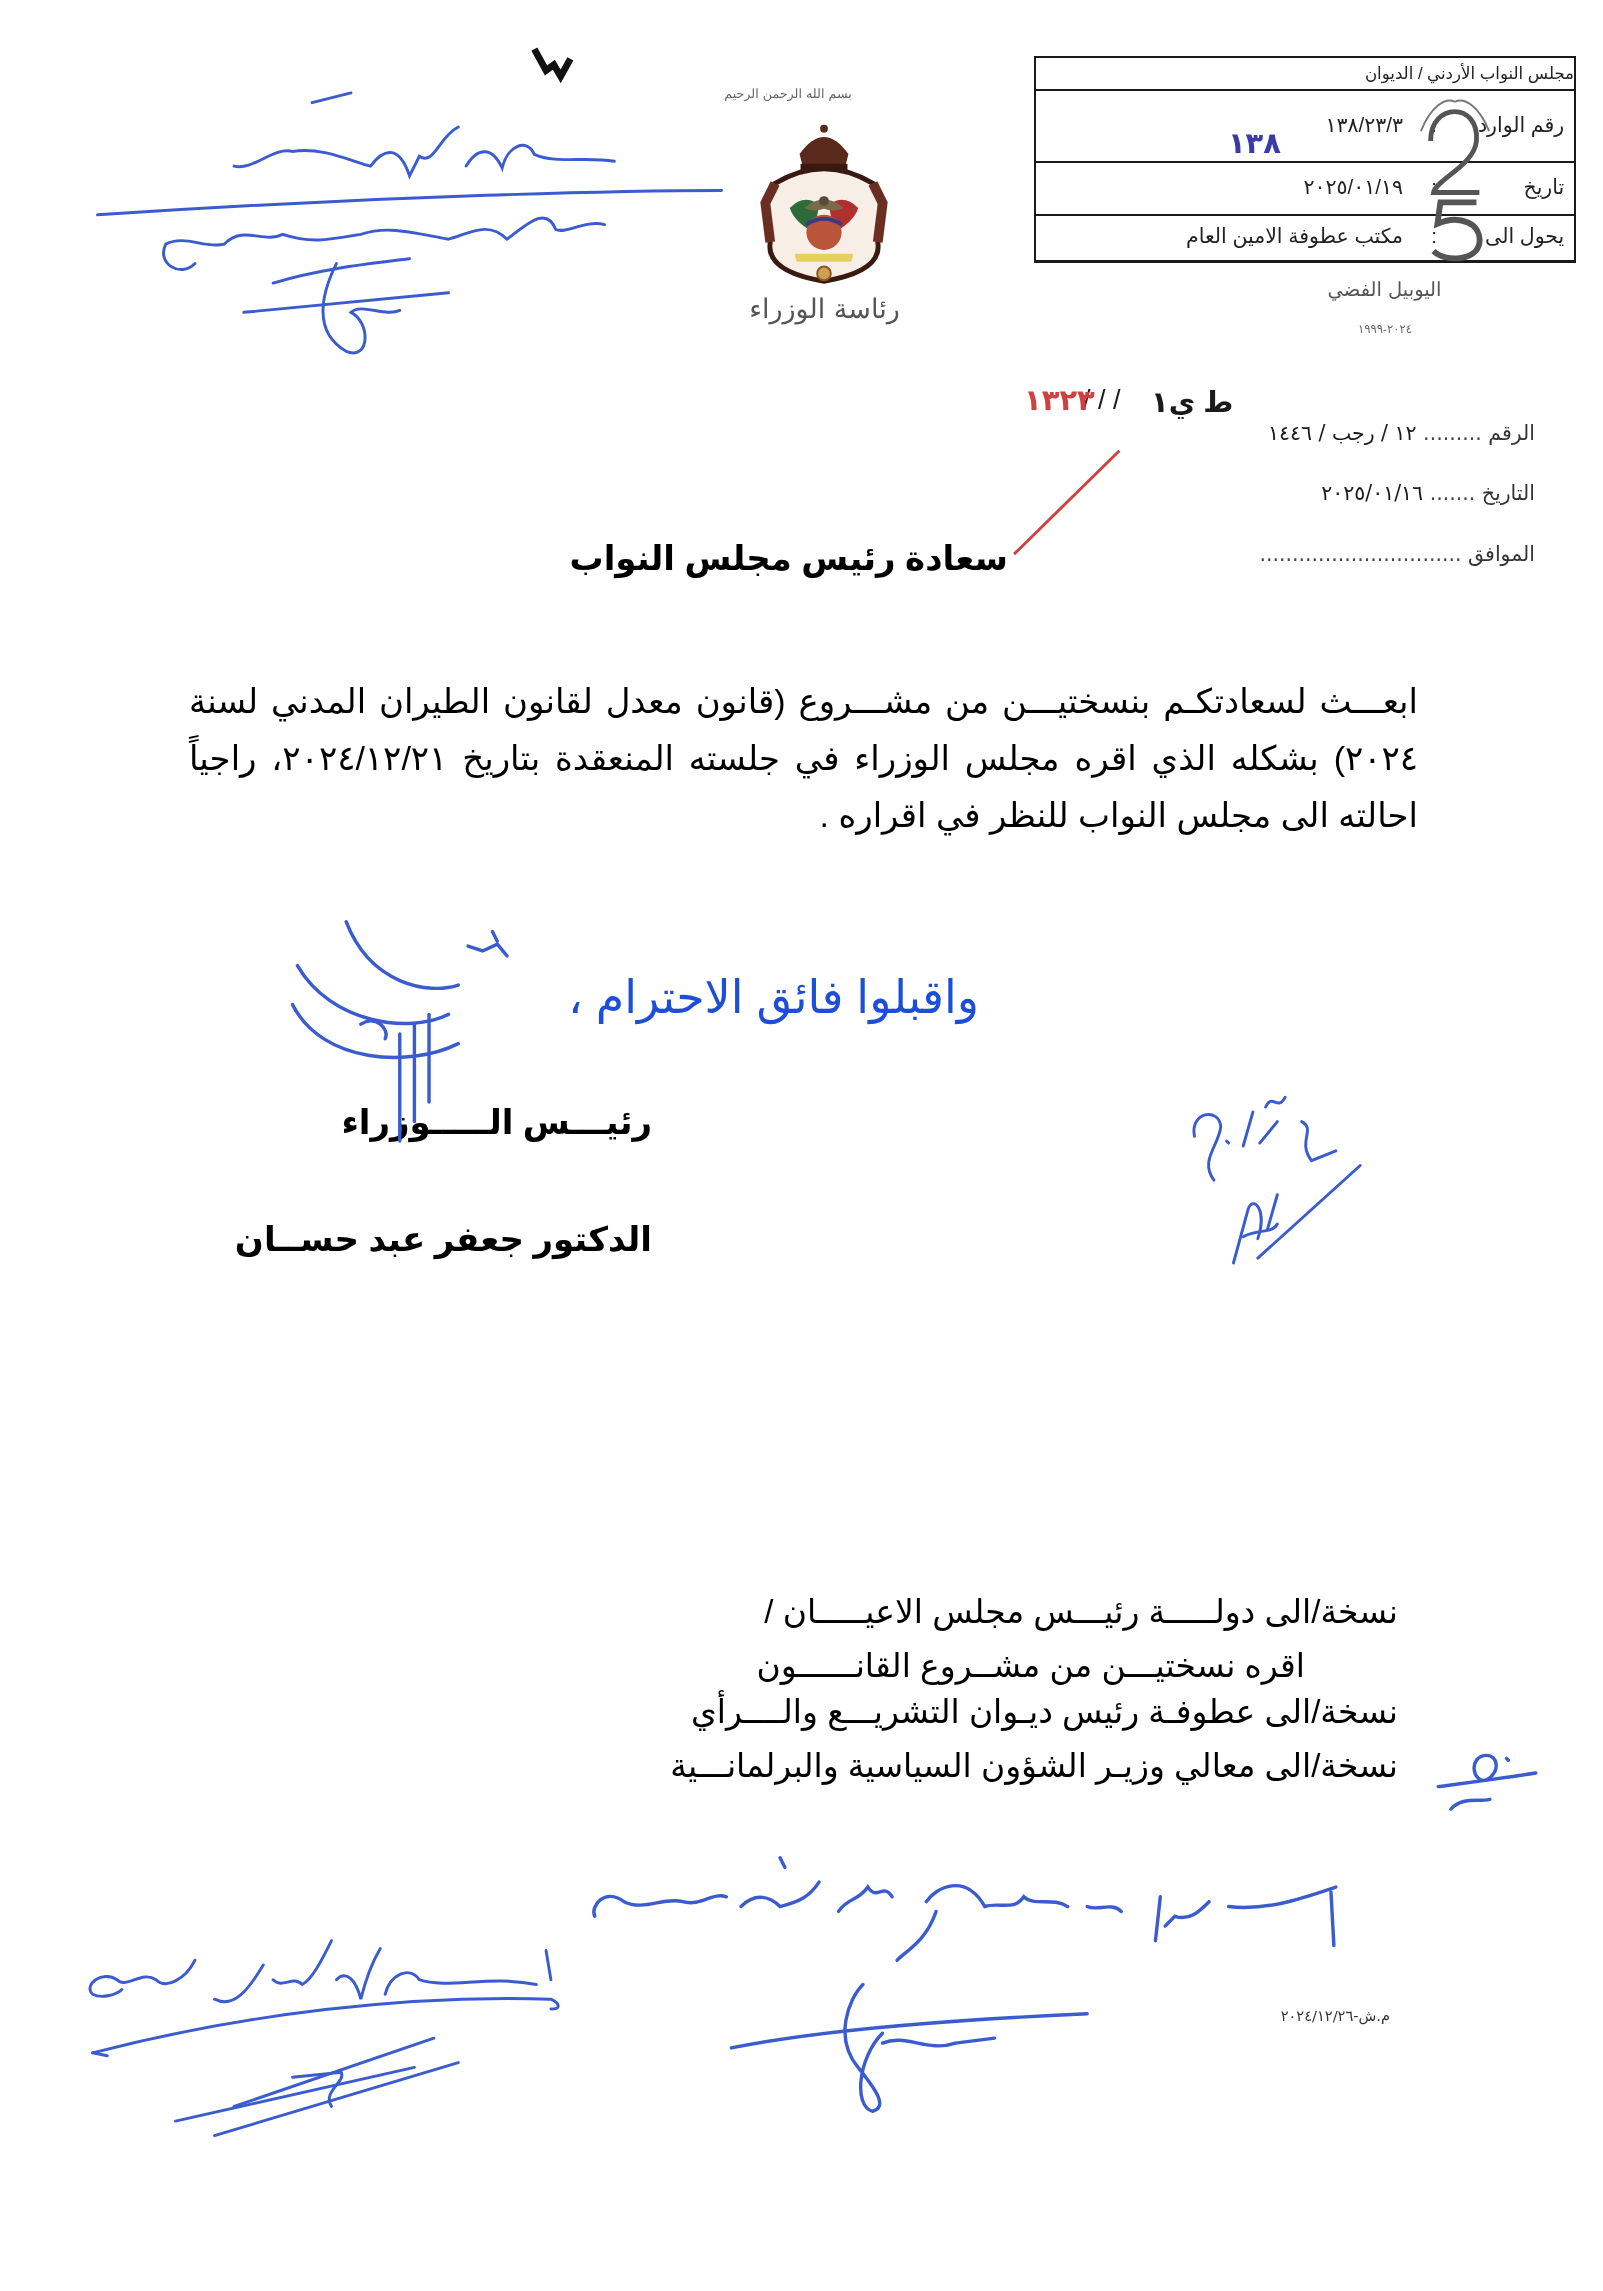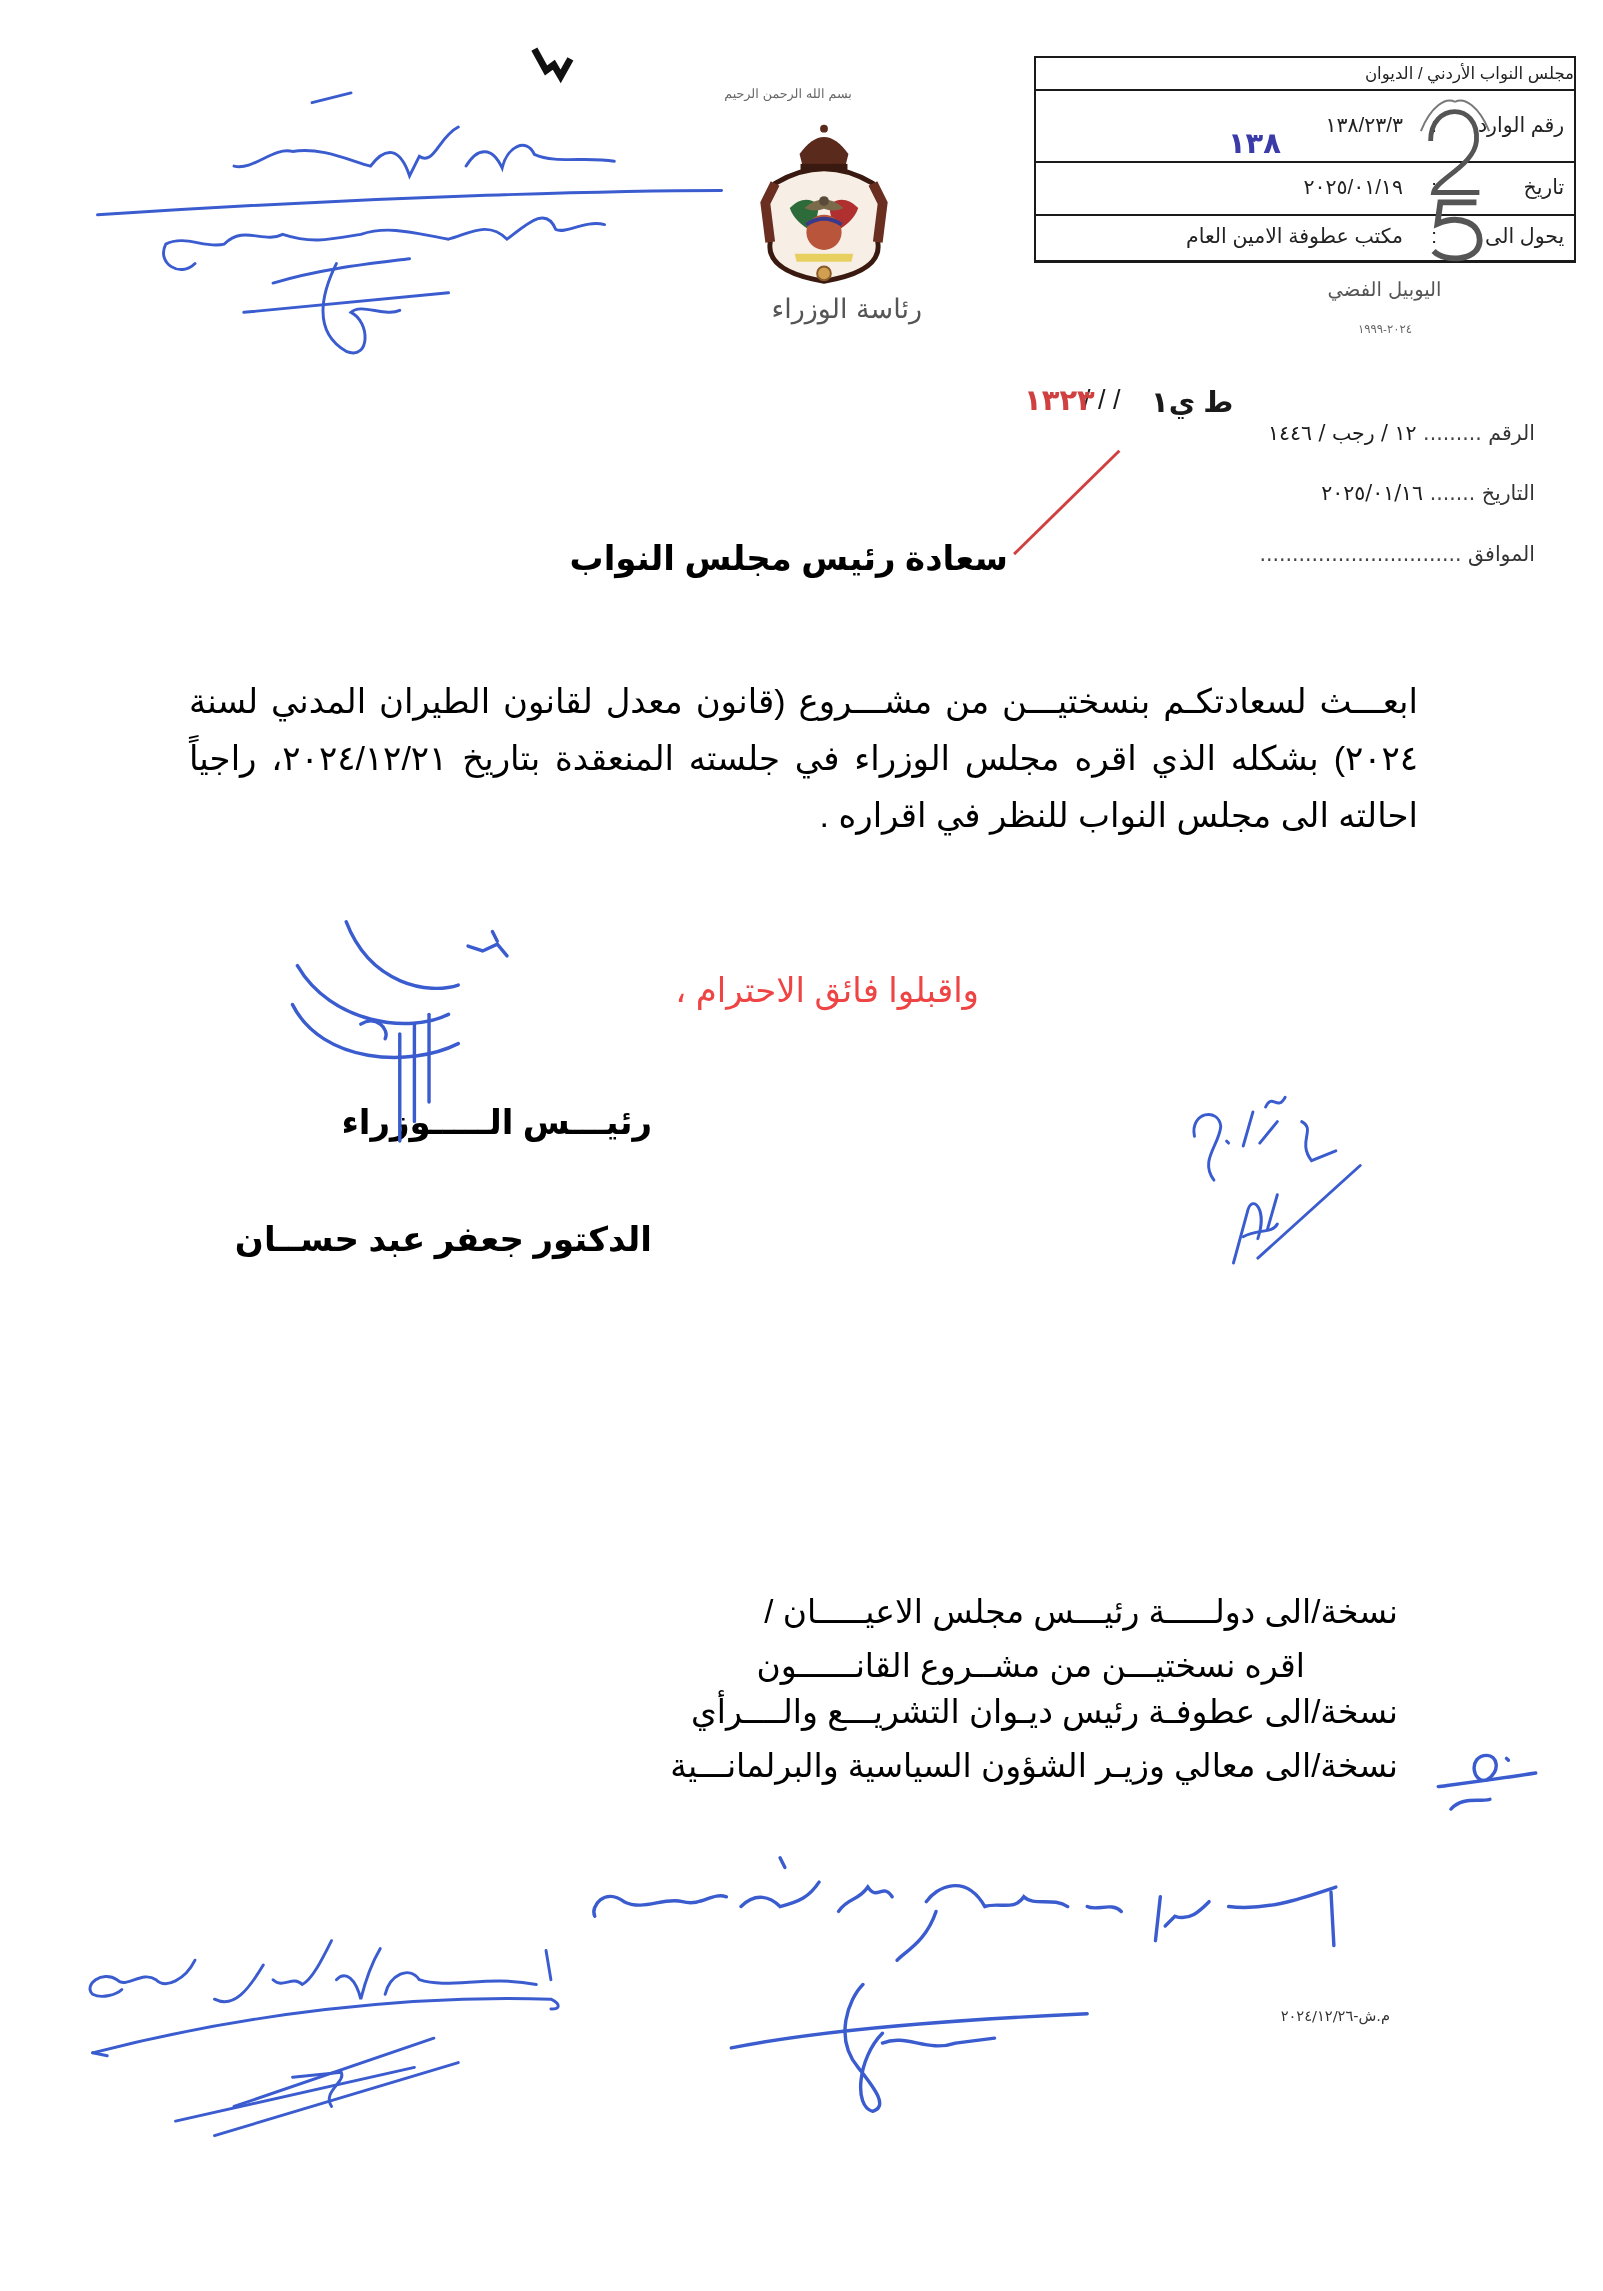--- a/index.html
+++ b/index.html
@@ -75,21 +75,21 @@
     
     .basmala {
       left: 710px; top: 86px;
       width: 156px; text-align: center;
       font-family: "DejaVu Serif", serif;
       font-size: 12.7px; color: #666;
     }
     .emblem { left: 736px; top: 115px; width: 176px; height: 176px; }
     .ministry-title {
       left: 727px; top: 293px;
-      width: 195px; text-align: right;
+      width: 195px; text-align: center;
       font-family: "DejaVu Serif", serif;
       font-size: 27px; color: #555;
     }
 
     
     .ref-code {
       left: 1151px; top: 385px;
       font-size: 29px; font-weight: bold; color: #1a1a1a;
       letter-spacing: 5.9px;
     }
@@ -122,21 +122,21 @@
       right: 185px; top: 673px;
       width: 1229px;
       font-size: 34px; line-height: 57px;
       color: #000;
       text-align: justify;
       text-align-last: right;
     }
 
     .closing {
       right: 624px; top: 970px;
-      font-size: 34px; color: #ef4444;
+      font-size: 46px; color: #1d4ed8;
     }
     .signer-title {
       right: 951px; top: 1102px;
       font-size: 34px; font-weight: bold; color: #000;
       letter-spacing: 2px;
     }
     .signer-name {
       right: 951px; top: 1219px;
       font-size: 34px; font-weight: bold; color: #000;
     }

